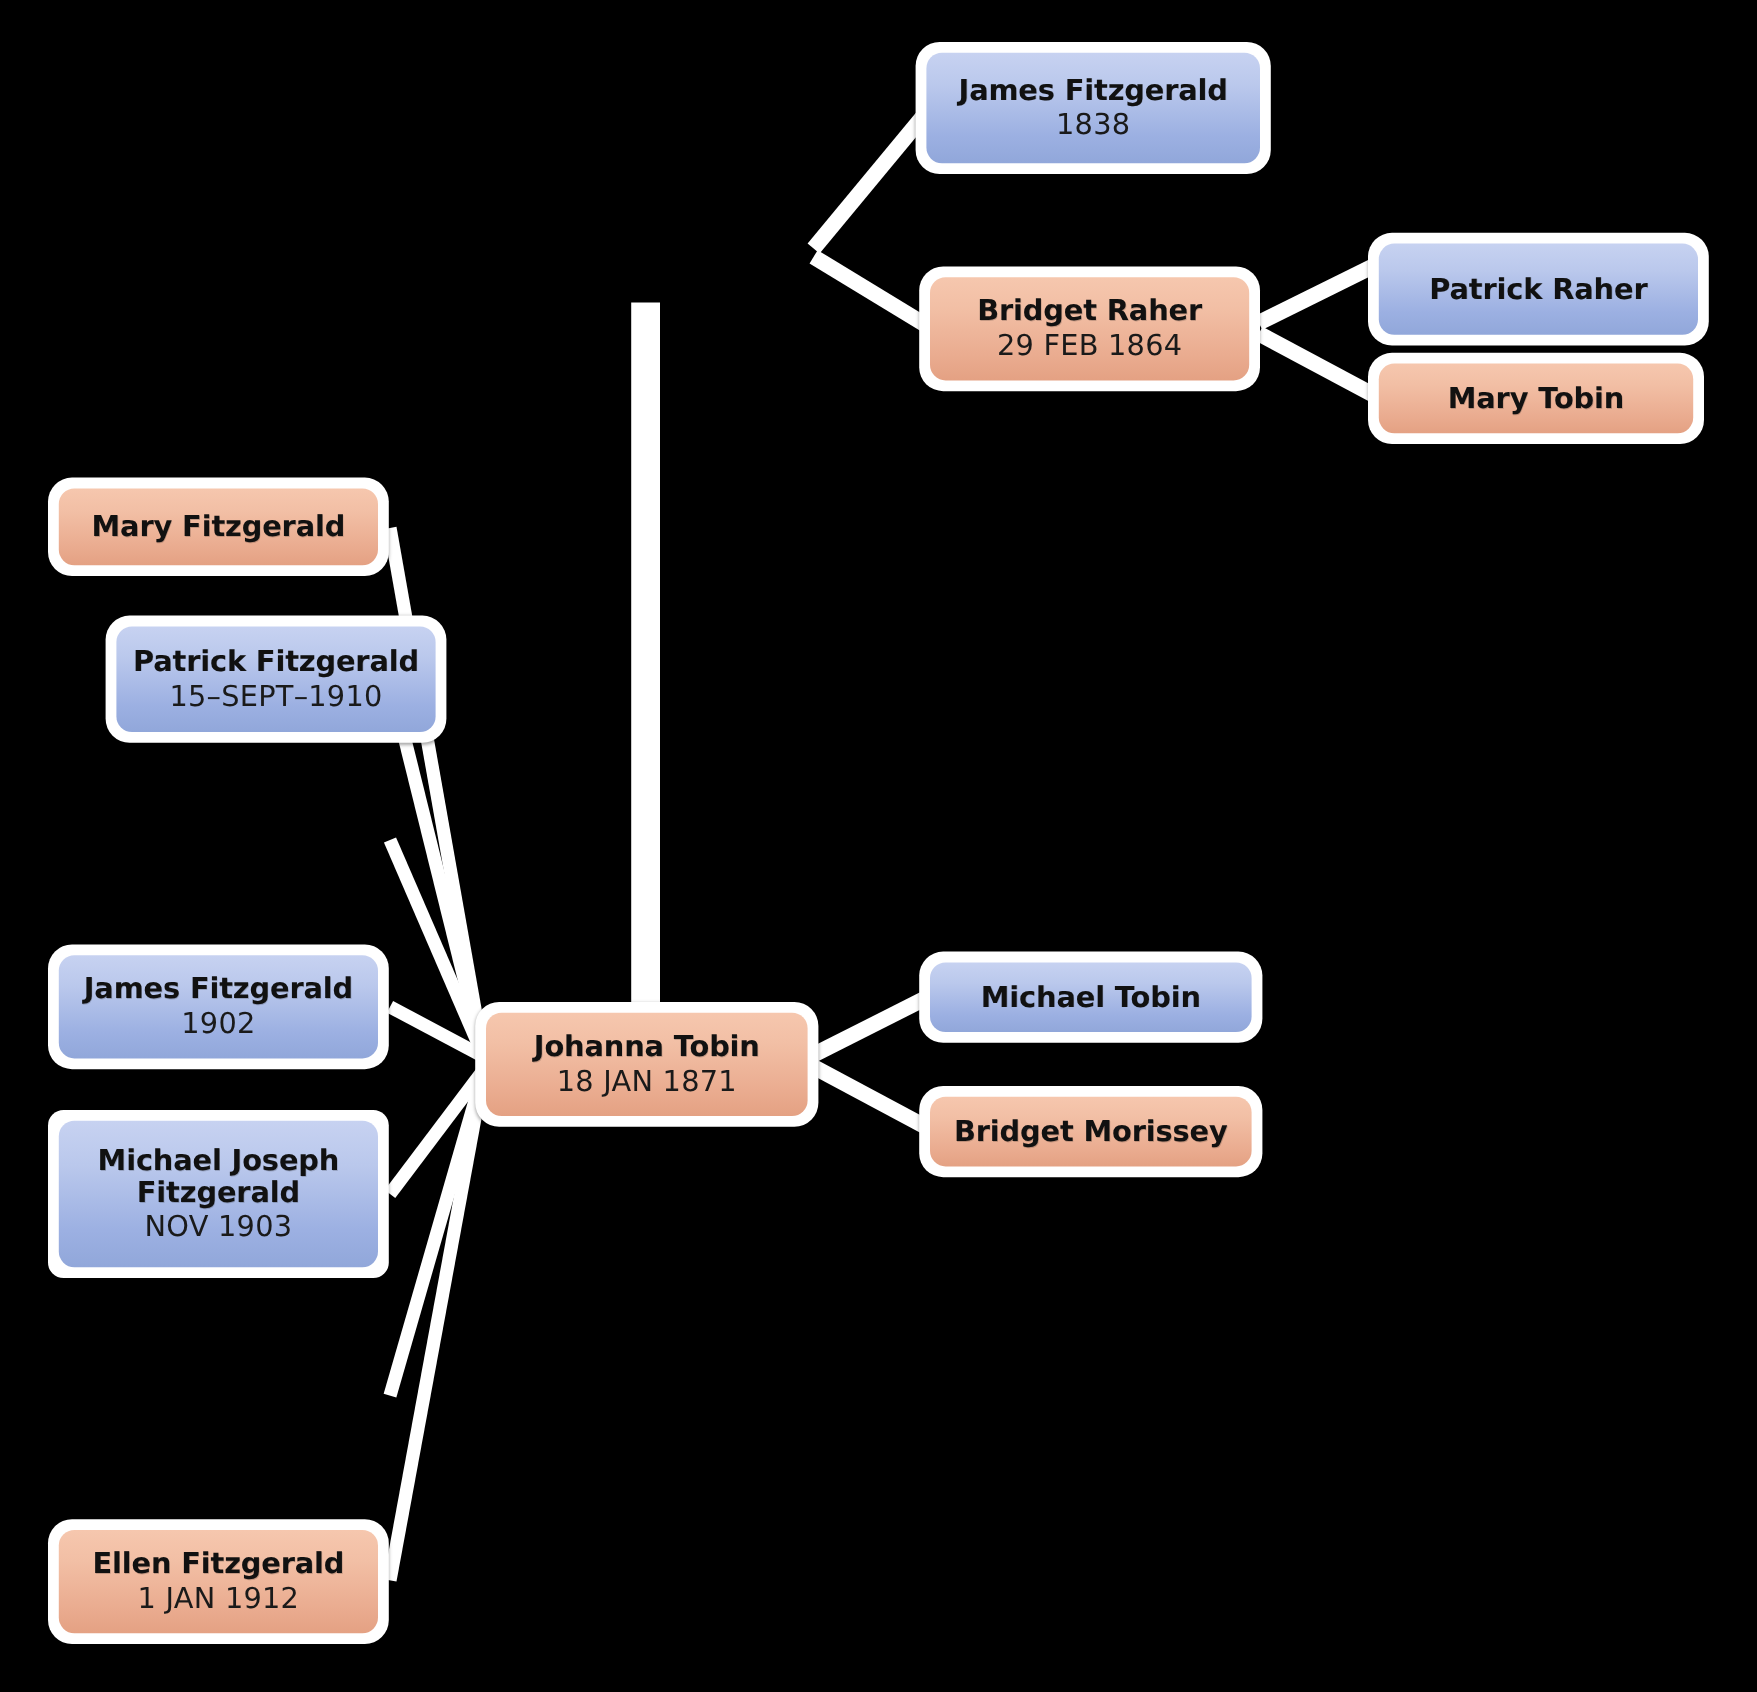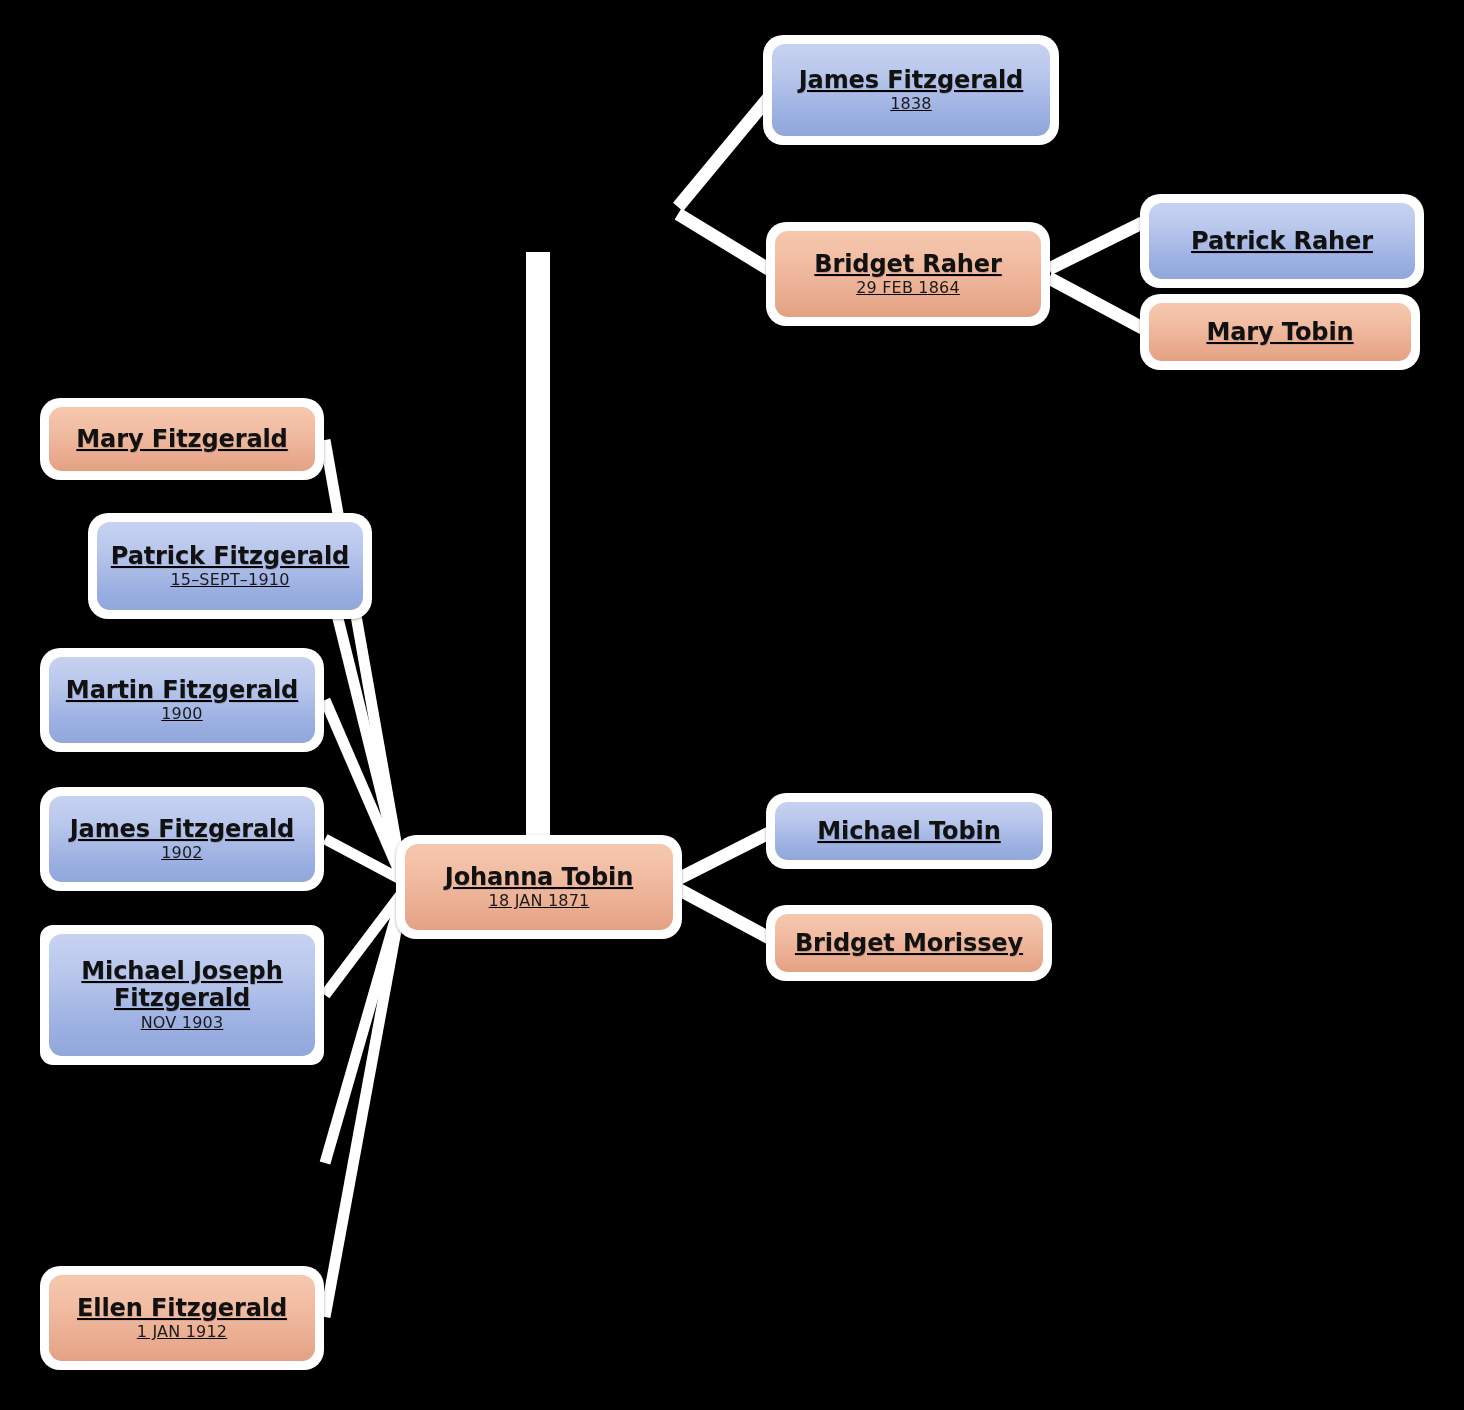--- a/index.html
+++ b/index.html
@@ -38,40 +38,39 @@
     width: 100%;
     height: 100%;
     border-radius: 13px;
     display: flex;
     flex-direction: column;
     align-items: center;
     justify-content: center;
     text-align: center;
     line-height: 1.12;
     overflow: hidden;
-    text-decoration: underline;
   }
   .node.male .inner {
     background: linear-gradient(to bottom, #c7d2f1 0%, #bac8ec 30%, #9cb0e2 75%, #91a7da 100%);
   }
   .node.female .inner {
     background: linear-gradient(to bottom, #f6c7ae 0%, #f2bfa5 30%, #eaac90 75%, #e4a183 100%);
   }
   .node .name {
     color: #111111;
     font-weight: bold;
     font-size: 24px;
     letter-spacing: -0.1px;
     padding: 0 6px;
     text-shadow: 0.5px 0.5px 0 rgba(0,0,0,0.18);
   }
   .node .date {
     color: #1a1a1a;
     font-weight: normal;
-    font-size: 16px;
+    font-size: 24px;
     margin-top: 2px;
     letter-spacing: 0.2px;
   }
   .node.compact .inner { justify-content: center; }
 </style>
 </head>
 <body>
 
 <div id="stage">
 
@@ -154,26 +153,20 @@
     </div>
   </div>
 
   <div class="node male" style="left:40px; top:513px; width:284px; height:106px;margin-left:48px;">
     <div class="inner">
       <div class="name">Patrick Fitzgerald</div>
       <div class="date">15–SEPT–1910</div>
     </div>
   </div>
 
-  <div class="node male" style="left:40px; top:648px; width:284px; height:104px;">
-    <div class="inner">
-      <div class="name">Martin Fitzgerald</div>
-      <div class="date">1900</div>
-    </div>
-  </div>
 
   <div class="node male" style="left:40px; top:787px; width:284px; height:104px;">
     <div class="inner">
       <div class="name">James Fitzgerald</div>
       <div class="date">1902</div>
     </div>
   </div>
 
   <div class="node male" style="left:40px; top:925px; width:284px; height:140px;border-radius:13px;">
     <div class="inner">

